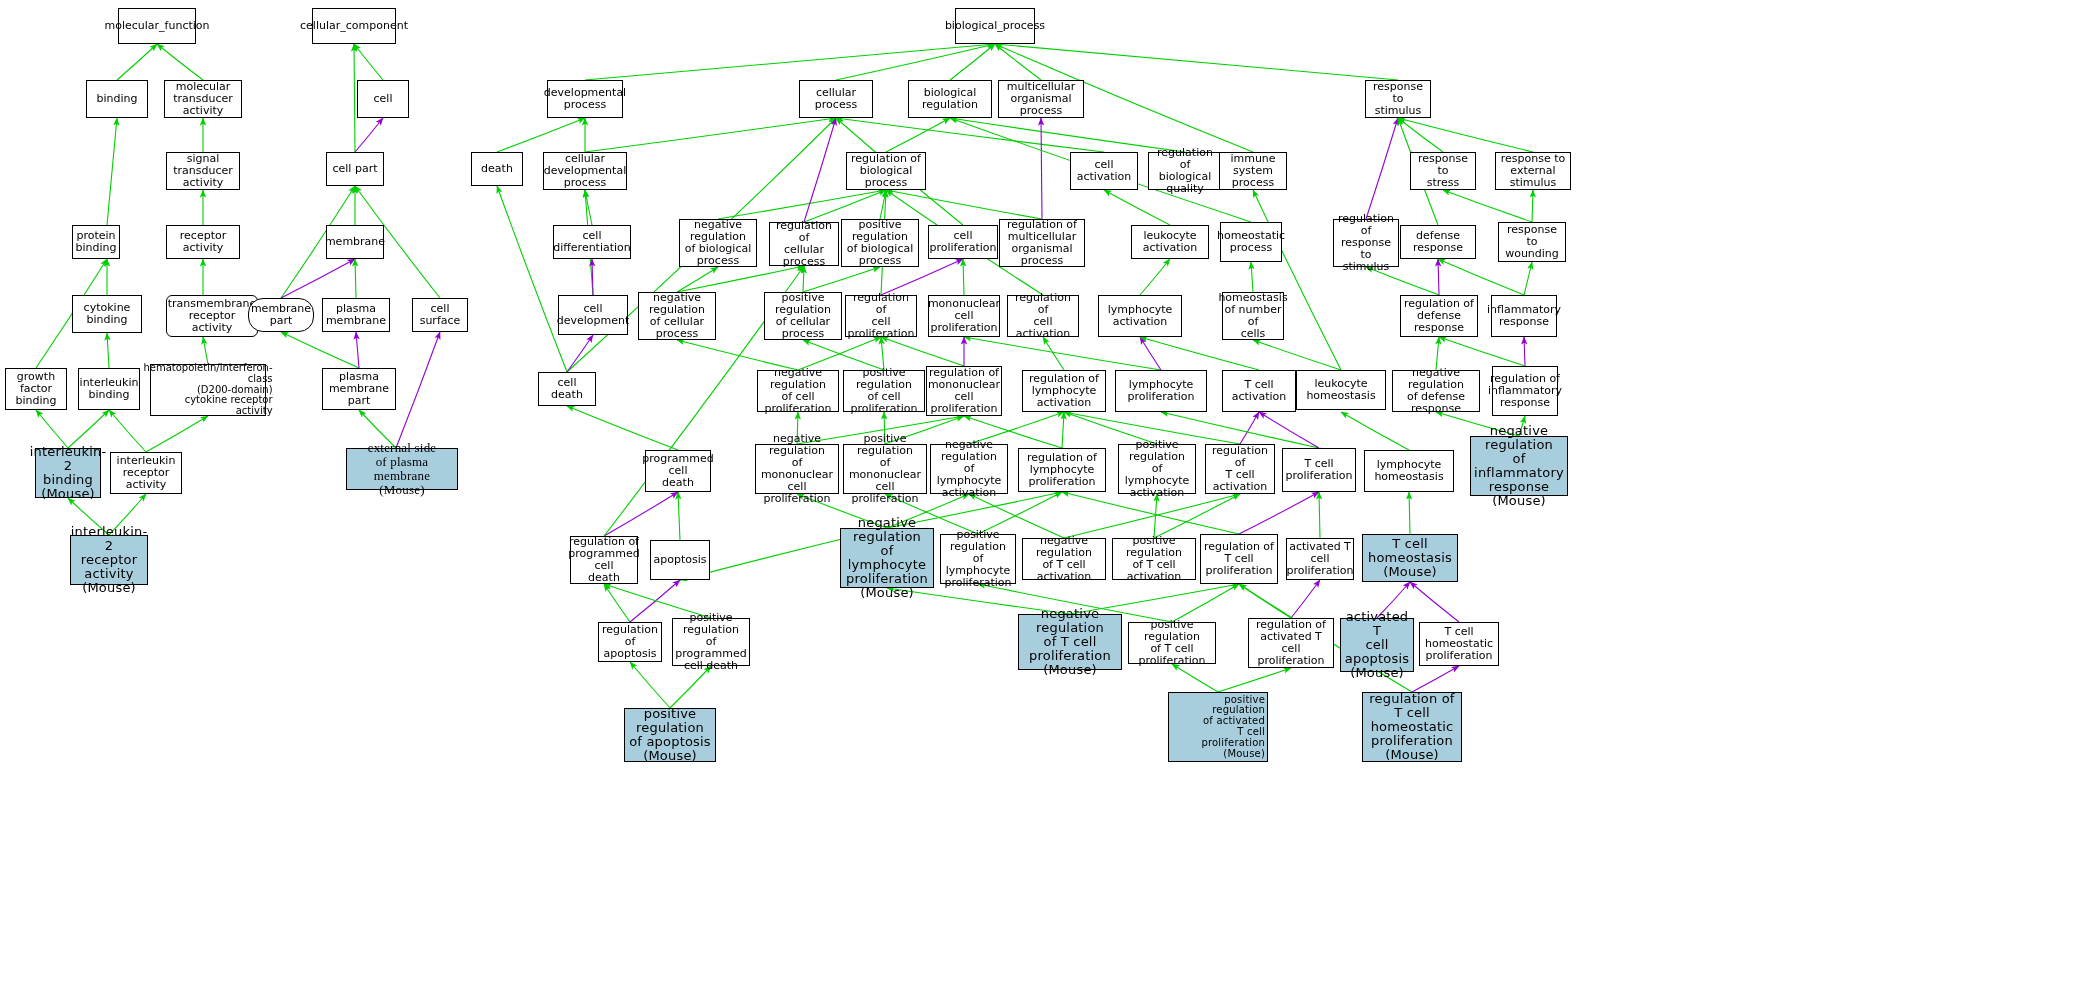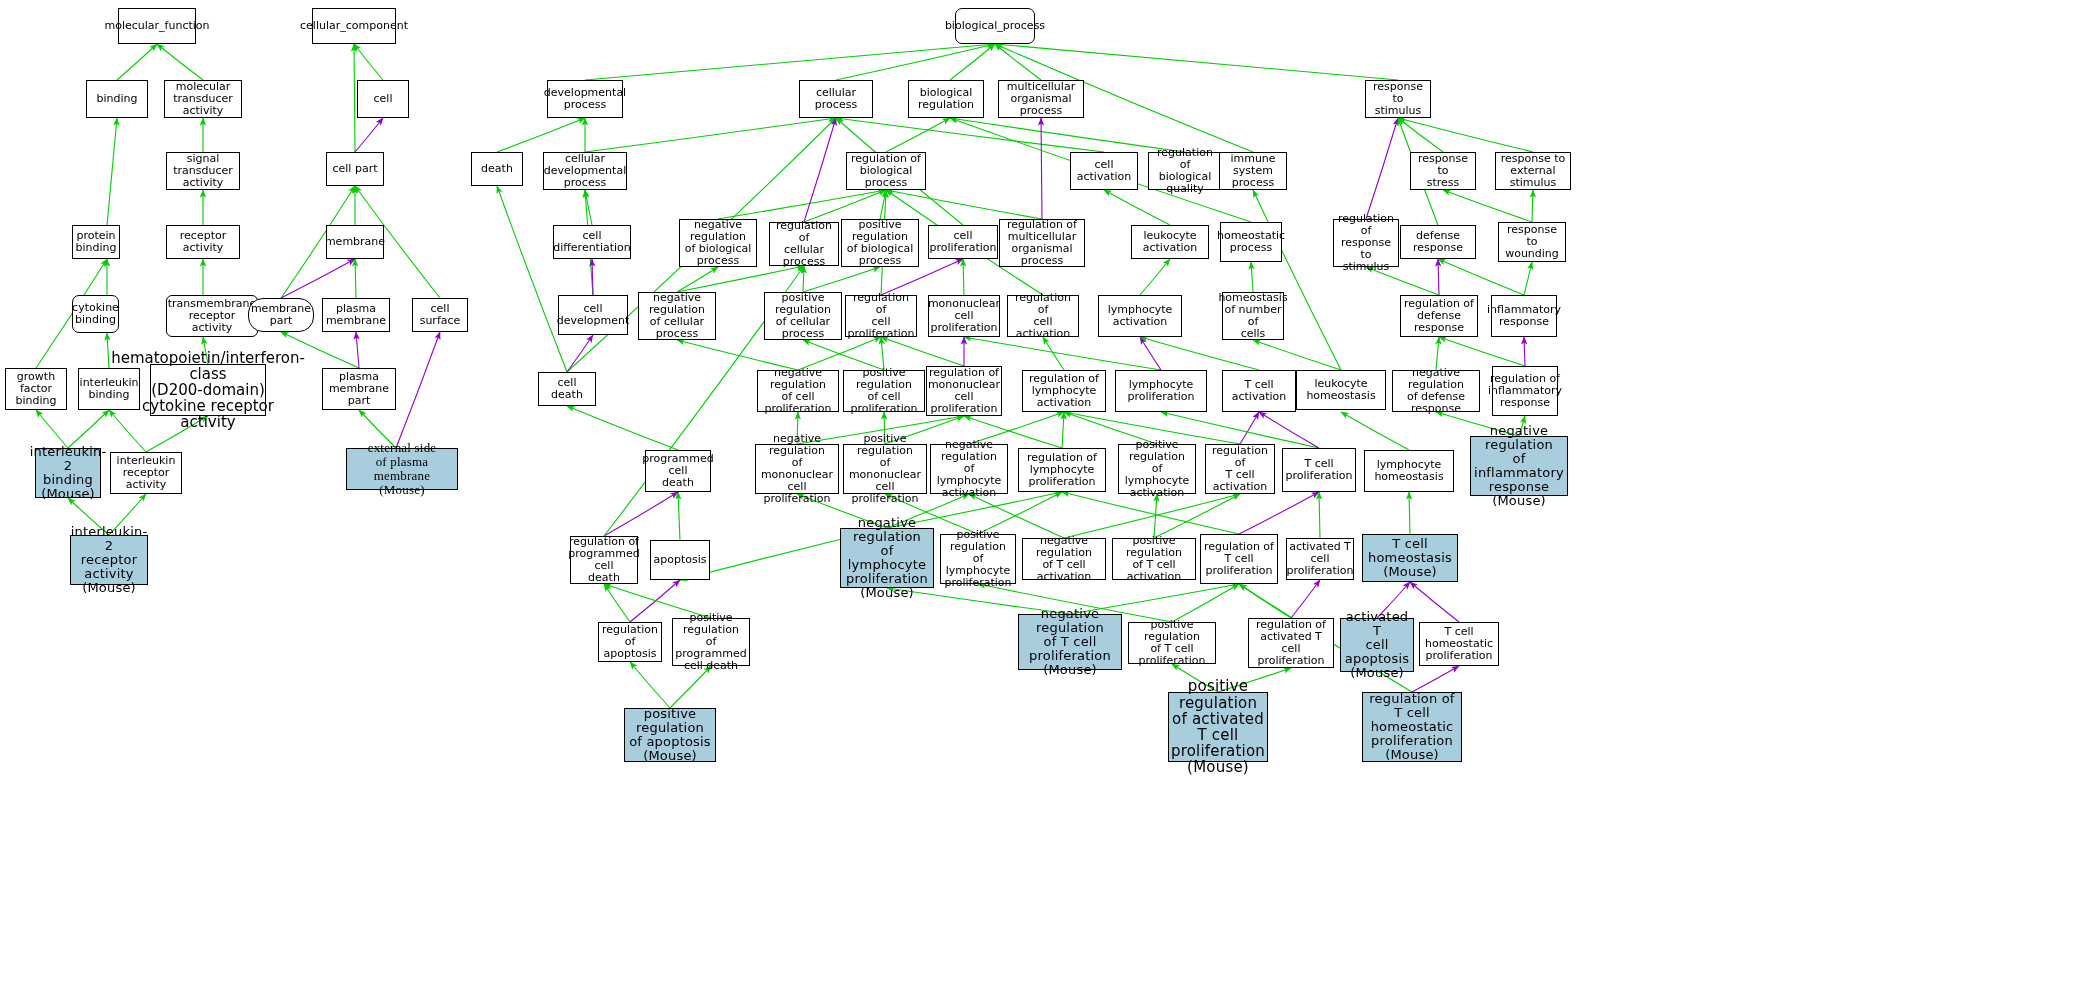--- a/index.html
+++ b/index.html
@@ -24,21 +24,21 @@
     padding:1px 2px;
     white-space:pre-line;
     z-index:5;
   }
   .node.mouse{
     background:#a8cede;
     font-size:13px;
     font-weight:400;
     letter-spacing:.2px;
   }
-  .node.tiny{font-size:15px;}
+  .node.tiny{font-size:10px;text-align:right;}
 </style>
 </head>
 <body>
 
 <div id="canvas">
   <svg id="edges" viewBox="0 0 2079 1002" preserveAspectRatio="none">
     <defs>
       <marker id="ah-green" markerWidth="9" markerHeight="9" refX="7.5" refY="3.2" orient="auto" markerUnits="userSpaceOnUse">
         <path d="M0,0 L8,3.2 L0,6.4 L1.8,3.2 Z" fill="#00d000"></path>
       </marker>
@@ -185,29 +185,29 @@
         <path d="M 1459 622 Q 1433.52 602 1410 582" fill="none" stroke="#9400d3" stroke-width="1.1" marker-end="url(#ah-purple)"></path>
         <path d="M 1218 692 Q 1194.08 678 1172 664" fill="none" stroke="#00d000" stroke-width="1.1" marker-end="url(#ah-green)"></path>
         <path d="M 1218 692 Q 1255.96 680 1291 668" fill="none" stroke="#00d000" stroke-width="1.1" marker-end="url(#ah-green)"></path>
         <path d="M 1412 692 Q 1436.44 679 1459 666" fill="none" stroke="#9400d3" stroke-width="1.1" marker-end="url(#ah-purple)"></path>
         <path d="M 1412 692 Q 1322.04 638 1239 584" fill="none" stroke="#00d000" stroke-width="1.1" marker-end="url(#ah-green)"></path>
       </g>
   </svg>
   <div id="nodes">
       <div class="node" style="left: 118px; top: 8px; width: 78px; height: 36px;">molecular_function</div>
       <div class="node" style="left: 312px; top: 8px; width: 84px; height: 36px;">cellular_component</div>
-      <div class="node" style="left: 955px; top: 8px; width: 80px; height: 36px; border-radius: 7px;">biological_process</div>
+      <div class="node" style="left: 955px; top: 8px; width: 80px; height: 36px;">biological_process</div>
       <div class="node" style="left: 86px; top: 80px; width: 62px; height: 38px;">binding</div>
       <div class="node" style="left: 164px; top: 80px; width: 78px; height: 38px;">molecular transducer
 activity</div>
       <div class="node" style="left: 357px; top: 80px; width: 52px; height: 38px;">cell</div>
       <div class="node" style="left: 547px; top: 80px; width: 76px; height: 38px;">developmental
 process</div>
       <div class="node" style="left: 799px; top: 80px; width: 74px; height: 38px;">cellular process</div>
-      <div class="node" style="left: 908px; top: 80px; width: 76px; height: 38px;">biological regulation</div>
+      <div class="node" style="left: 908px; top: 80px; width: 84px; height: 38px;">biological regulation</div>
       <div class="node" style="left: 998px; top: 80px; width: 86px; height: 38px;">multicellular
 organismal process</div>
       <div class="node" style="left: 1365px; top: 80px; width: 66px; height: 38px;">response to
 stimulus</div>
       <div class="node" style="left: 166px; top: 152px; width: 74px; height: 38px;">signal transducer
 activity</div>
       <div class="node" style="left: 326px; top: 152px; width: 58px; height: 34px;">cell part</div>
       <div class="node" style="left: 471px; top: 152px; width: 52px; height: 34px;">death</div>
       <div class="node" style="left: 543px; top: 152px; width: 84px; height: 38px;">cellular developmental
 process</div>
@@ -240,21 +240,21 @@
       <div class="node" style="left: 1131px; top: 225px; width: 78px; height: 34px;">leukocyte activation</div>
       <div class="node" style="left: 1220px; top: 222px; width: 62px; height: 40px;">homeostatic
 process</div>
       <div class="node" style="left: 1333px; top: 219px; width: 66px; height: 48px;">regulation of
 response to
 stimulus</div>
       <div class="node" style="left: 1400px; top: 225px; width: 76px; height: 34px;">defense response</div>
       <div class="node" style="left: 1498px; top: 222px; width: 68px; height: 40px;">response to
 wounding</div>
       <div class="node" style="left: 72px; top: 225px; width: 48px; height: 34px;">protein binding</div>
-      <div class="node" style="left: 72px; top: 295px; width: 47px; height: 38px; border-radius: 7px;">cytokine binding</div>
+      <div class="node" style="left: 72px; top: 295px; width: 70px; height: 38px;">cytokine binding</div>
       <div class="node" style="left: 166px; top: 295px; width: 92px; height: 42px; border-radius: 6px;">transmembrane
 receptor activity</div>
       <div class="node" style="left: 248px; top: 298px; width: 66px; height: 34px; border-radius: 15px;">membrane part</div>
       <div class="node" style="left: 322px; top: 298px; width: 68px; height: 34px;">plasma membrane</div>
       <div class="node" style="left: 412px; top: 298px; width: 56px; height: 34px;">cell surface</div>
       <div class="node" style="left: 558px; top: 295px; width: 70px; height: 40px;">cell development</div>
       <div class="node" style="left: 638px; top: 292px; width: 78px; height: 48px;">negative regulation
 of cellular
 process</div>
       <div class="node" style="left: 764px; top: 292px; width: 78px; height: 48px;">positive regulation

